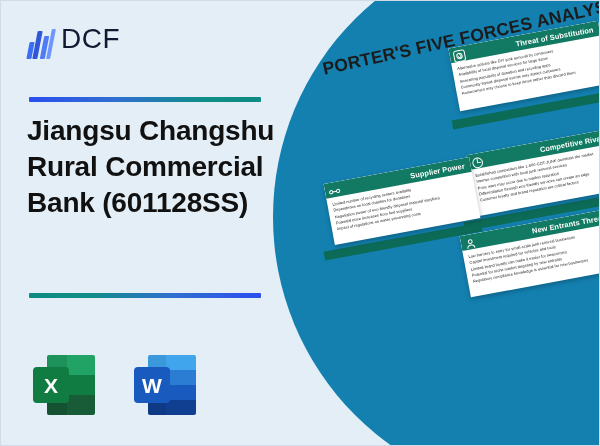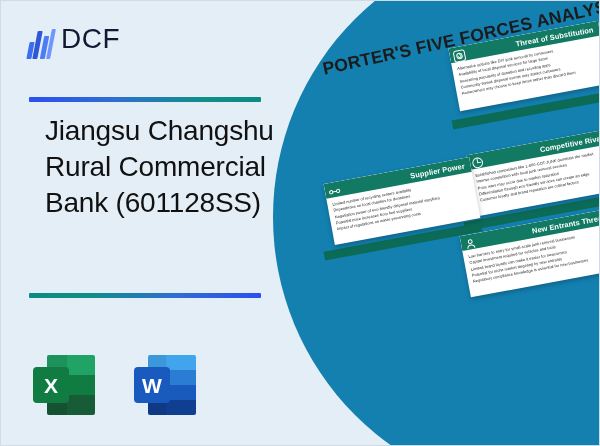--- a/index.html
+++ b/index.html
@@ -55,22 +55,22 @@
     color:#101a33;line-height:1;
   }
 
   .rule{
     position:absolute;left:28px;width:232px;height:5px;border-radius:1px;
   }
   .rule.top{top:96px;background:linear-gradient(90deg,#2b4ff0 0%,#2f6fcf 38%,#0f8f88 75%,#0d8a82 100%);}
   .rule.bottom{top:292px;background:linear-gradient(90deg,#0d8a82 0%,#0f8f88 25%,#2f6fcf 62%,#2b4ff0 100%);}
 
   .headline{
-    position:absolute;left:44px;top:112px;width:260px;
-    font-size:28px;line-height:1.29;font-weight:normal;
+    position:absolute;left:26px;top:112px;width:260px;
+    font-size:28px;line-height:1.29;font-weight:bold;
     color:#111111;letter-spacing:-0.2px;
   }
 
   
   .files{position:absolute;left:30px;top:352px;display:flex;gap:37px;}
   .fileicon{position:relative;width:64px;height:64px;}
   .fi-page{
     position:absolute;left:16px;top:2px;width:48px;height:60px;border-radius:2px;
     overflow:hidden;display:flex;flex-direction:column;
   }

